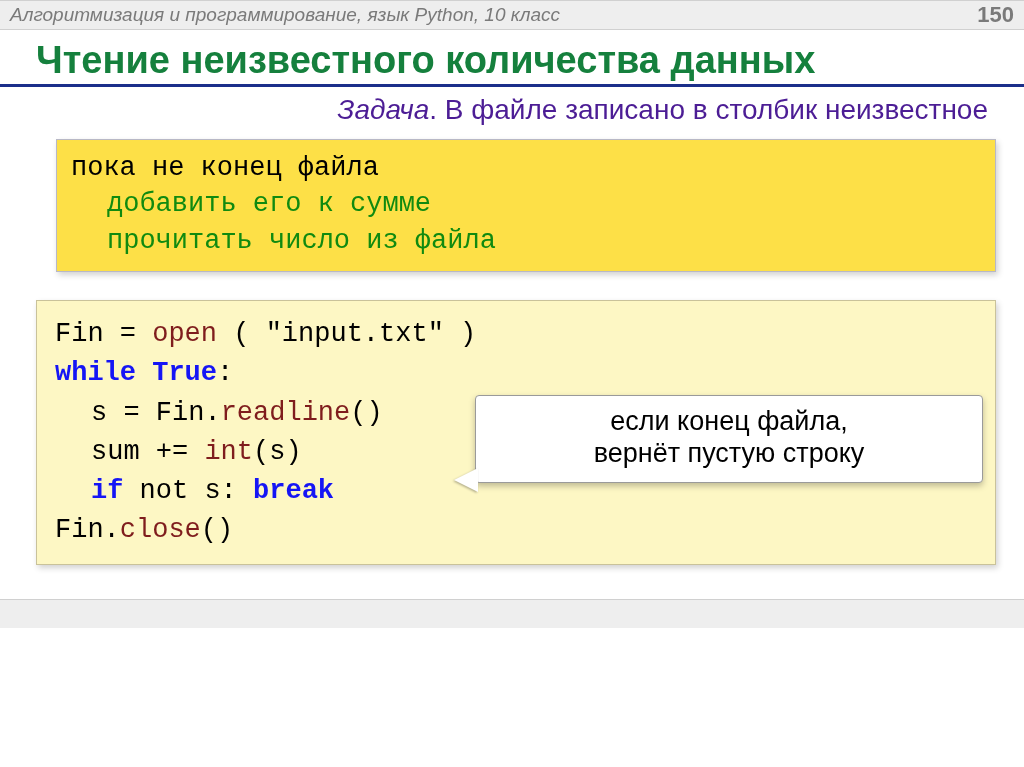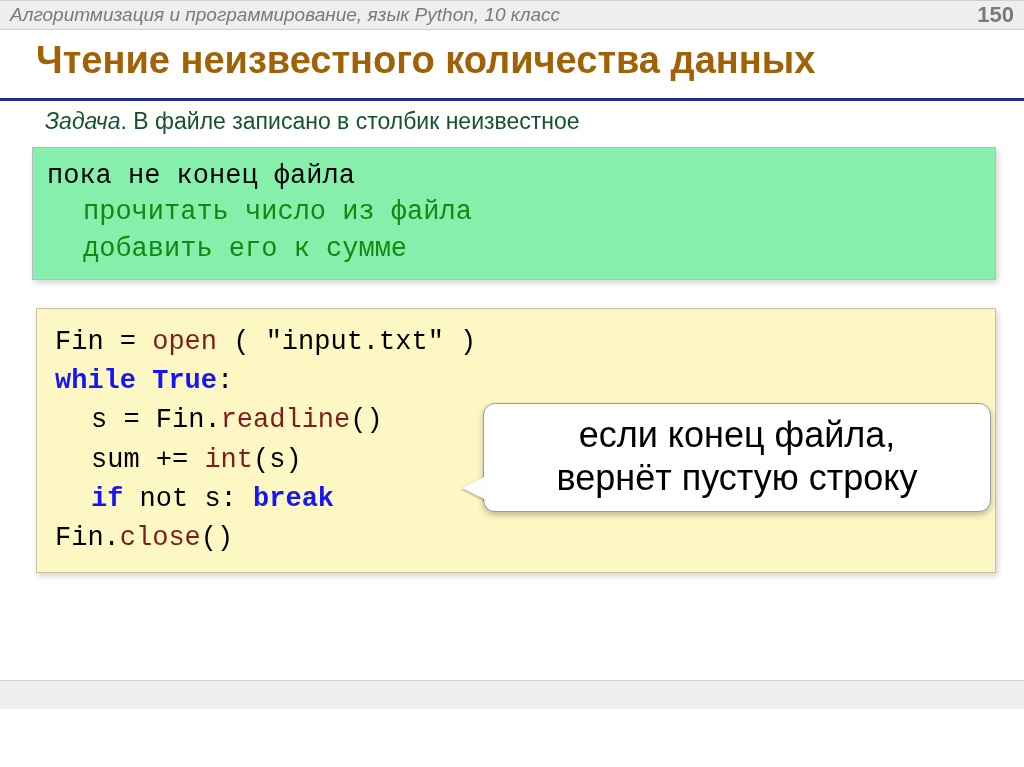--- a/index.html
+++ b/index.html
@@ -7,21 +7,21 @@
     padding: 0;
     width: 1024px;
     height: 767px;
     font-family: Arial, Helvetica, sans-serif;
     background: #fff;
     color: #000;
   }
   .slide {
     position: relative;
     width: 1024px;
-    height: 709px;
+    height: 628px;
     box-sizing: border-box;
   }
   .topbar {
     height: 28px;
     background: #eeeeee;
     border-top: 1px solid #d0d0d0;
     border-bottom: 1px solid #d0d0d0;
     display: flex;
     align-items: center;
     justify-content: space-between;
@@ -32,42 +32,43 @@
   }
   .topbar .pagenum {
     font-weight: bold;
     font-style: normal;
     color: #7a7a7a;
     font-size: 22px;
   }
   .title {
     font-size: 38px;
     font-weight: bold;
-    color: #a16207;
-    padding: 10px 36px 16px 36px;
+    color: #15803d;
+    padding: 10px 36px 2px 36px;
     border-bottom: 3px solid #1b2f8a;
     margin: 0 0 2px 0;
     line-height: 1.1;
   }
   .task {
     padding: 4px 36px 0 45px;
-    font-size: 23px;
-    color: #14532d;
+    font-size: 28px;
+    color: #4c1d95;
     line-height: 1.22;
+    text-align: right;
   }
   .task .em {
     font-style: italic;
   }
   .task .indent2 {
     display: block;
     padding-left: 28px;
   }
   .pseudo {
-    margin: 12px 28px 0 32px;
-    background: #86efac;
+    margin: 12px 28px 0 56px;
+    background: #fde047;
     border: 1px solid #b8b8c6;
     box-shadow: 2px 3px 6px rgba(0,0,0,.18);
     padding: 10px 14px 12px 14px;
     font-family: "Courier New", monospace;
     font-size: 27px;
     line-height: 1.35;
     color: #000;
   }
   .pseudo .green { color: #108a10; }
   .pseudo .pad { padding-left: 36px; display: block; }
@@ -81,30 +82,30 @@
     font-family: "Courier New", monospace;
     font-size: 27px;
     line-height: 1.45;
   }
   .codebox .kw   { color: #1515f5; font-weight: bold; }
   .codebox .fn   { color: #7f1d1d; }
   .codebox .num  { color: #000; }
   .codebox .pad  { padding-left: 36px; display: block; }
   .callout {
     position: absolute;
-    right: 4px;
+    right: 12px;
     top: 94px;
     width: 470px;
     background: #fff;
     border: 1px solid #9a9a9a;
     box-shadow: 0 3px 6px rgba(0,0,0,.25);
-    border-radius: 12px;
+    border-radius: 4px;
     padding: 10px 18px 12px 18px;
     font-family: Arial, Helvetica, sans-serif;
-    font-size: 36px;
+    font-size: 27px;
     line-height: 1.18;
     text-align: center;
     color: #000;
   }
   .callout-tail {
     position: absolute;
     left: -22px;
     top: 72px;
     width: 0; height: 0;
     border-top: 12px solid transparent;
@@ -138,22 +139,22 @@
   </div>
 
   <div class="title">Чтение неизвестного количества данных</div>
 
   <div class="task">
     <span class="em">Задача</span><span>. В файле записано в столбик неизвестное</span>
   </div>
 
   <div class="pseudo">
     <span>пока не конец файла</span><br>
+    <span class="pad green">добавить его к сумме</span>
     <span class="pad green">прочитать число из файла</span>
-    <span class="pad green">добавить его к сумме</span>
   </div>
 
   <div class="codebox">
     <div>
       <span>Fin</span><span> = </span><span class="fn">open</span><span> ( "input.txt" )</span>
     </div>
     <div>
       <span class="kw">while</span><span> </span><span class="kw">True</span><span>:</span>
     </div>
     <span class="pad">

